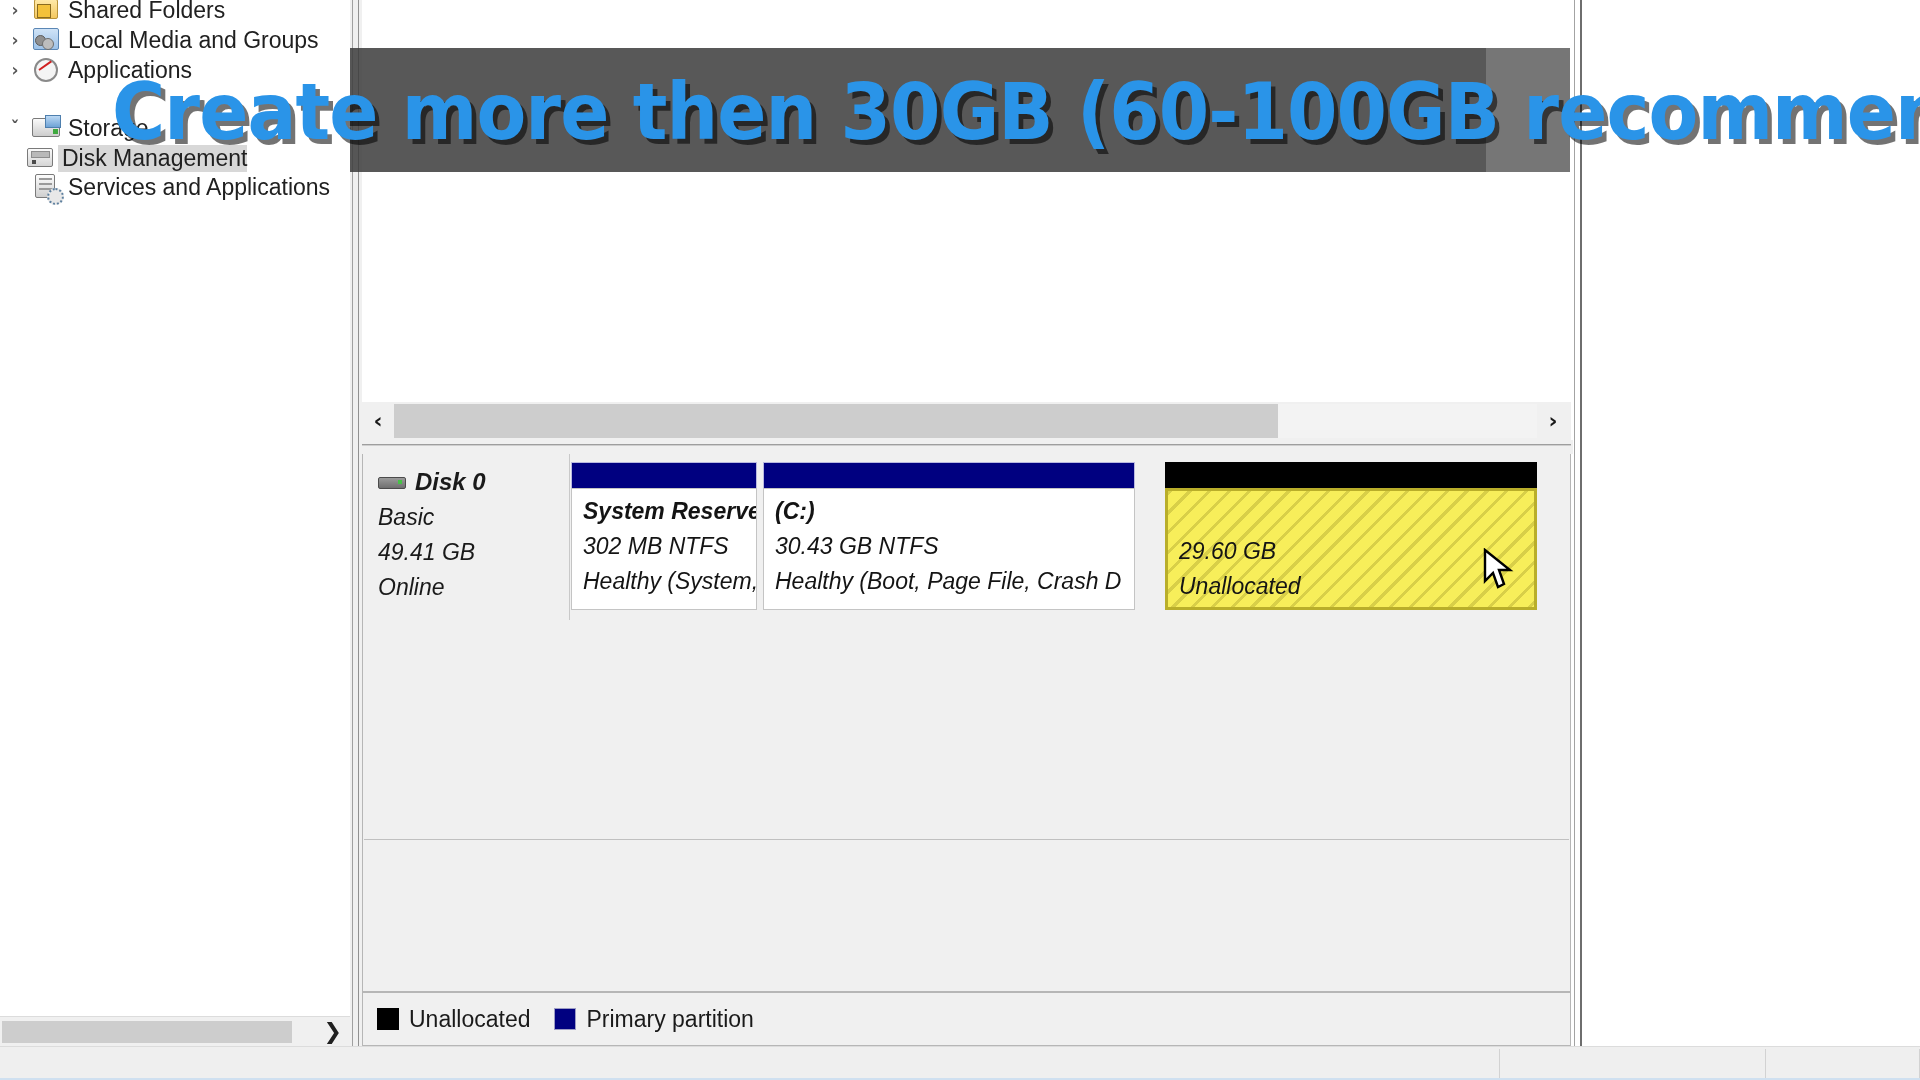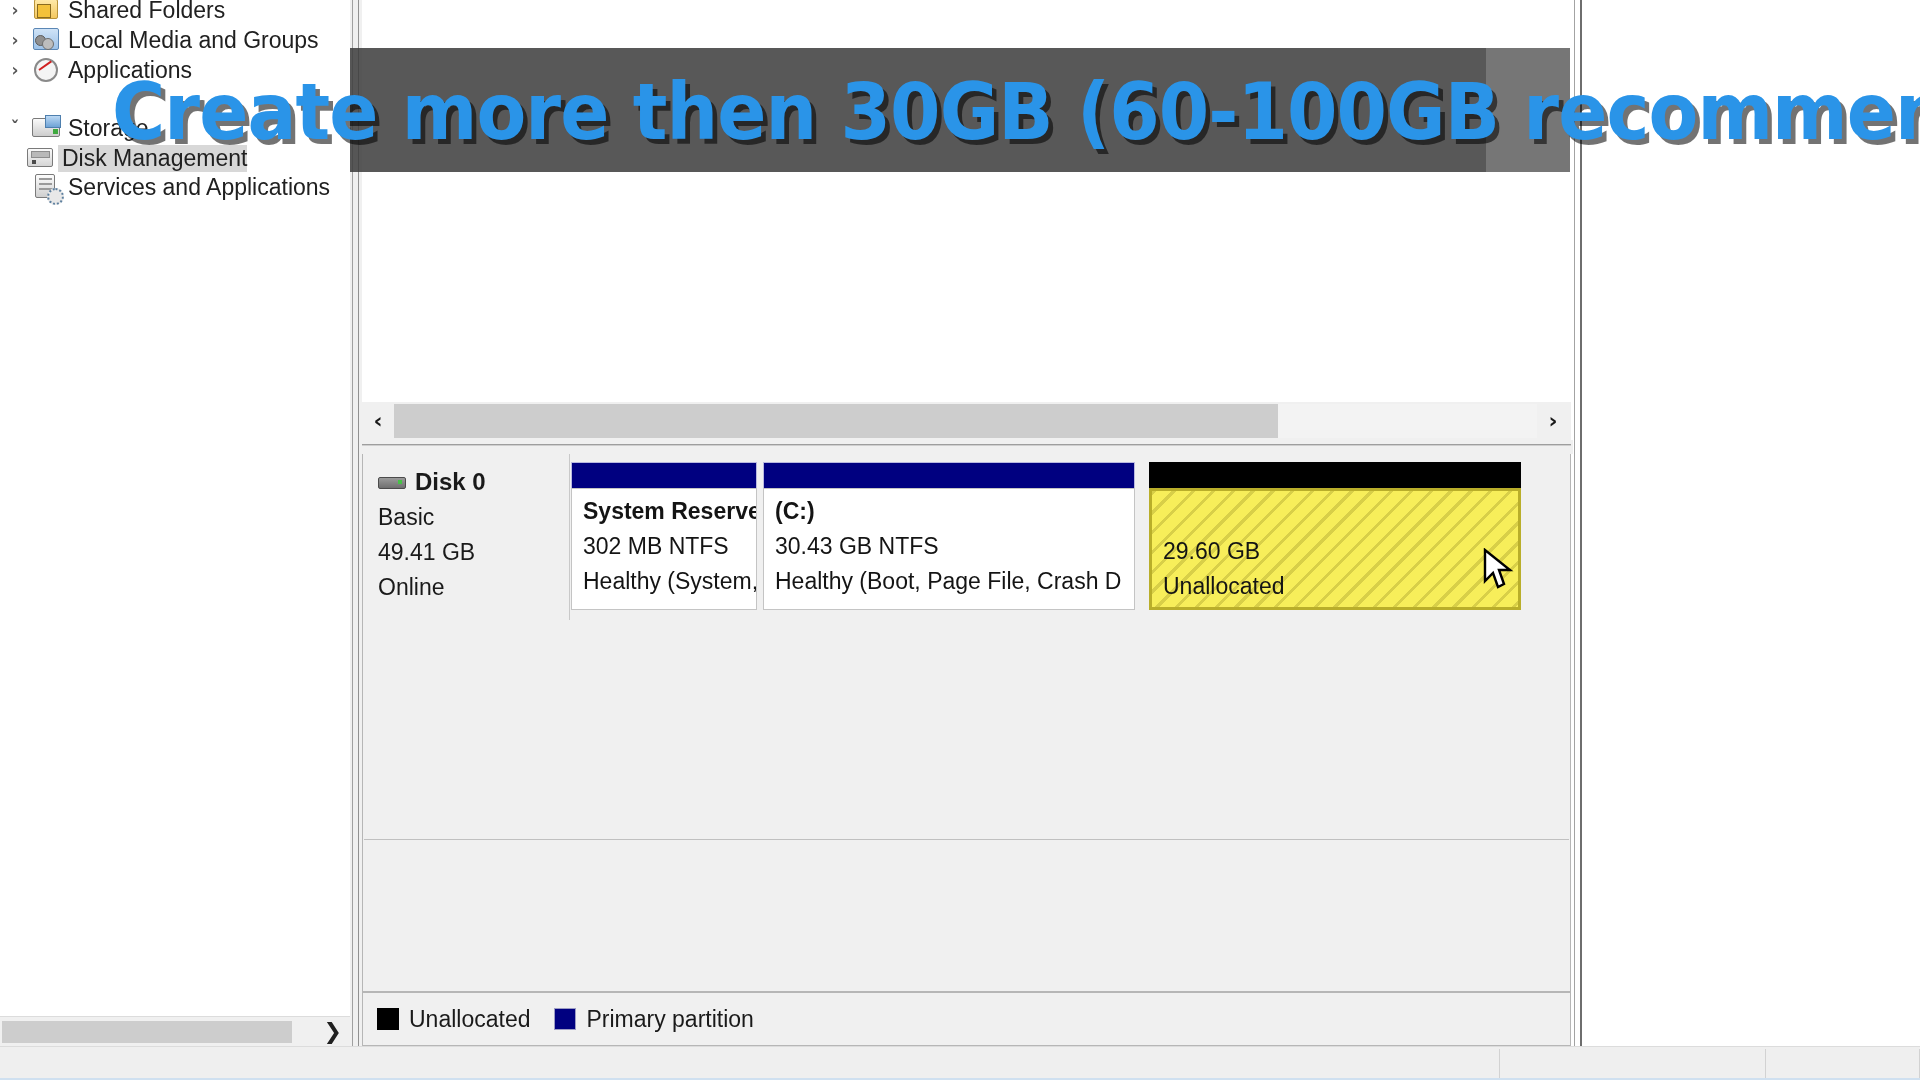--- a/index.html
+++ b/index.html
@@ -334,21 +334,21 @@
         <div class="rb">›</div>
       </div>
 
       <div class="split-h">
         <div class="a"></div>
           <div class="b"></div>
       </div>
 
       <div class="disk-view">
 
-        <div class="disk-row" style="top:0; height:166px; width:1207px;">
+        <div class="disk-row" style="top:0; height:166px; width:1207px;font-style:italic;">
 
           <div class="disk-info" style="top:0; height:166px; padding:14px 0 0 14px;">
             <div class="dtitle">
               <span class="disk-icon-hd"></span>
               <span>Disk 0</span>
             </div>
             <div class="dline">Basic</div>
             <div class="dline">49.41 GB</div>
             <div class="dline">Online</div>
           </div>
@@ -366,21 +366,21 @@
 
             <div class="partition primary" style="left:192px; width:372px; height:148px;">
               <div class="cap"></div>
               <div class="body">
                 <div class="pl b">(C:)</div>
                 <div class="pl">30.43 GB NTFS</div>
                 <div class="pl">Healthy (Boot, Page File, Crash D</div>
               </div>
             </div>
 
-            <div class="partition sel-yellow" style="left:578px; width:372px; height:148px;">
+            <div class="partition sel-yellow" style="left:594px; width:372px; height:148px;">
               <div class="cap"></div>
               <div class="body">
                 <div class="pl" style="margin-top:40px;">29.60 GB</div>
                 <div class="pl">Unallocated</div>
               </div>
             </div>
 
           </div>
         </div>
 

